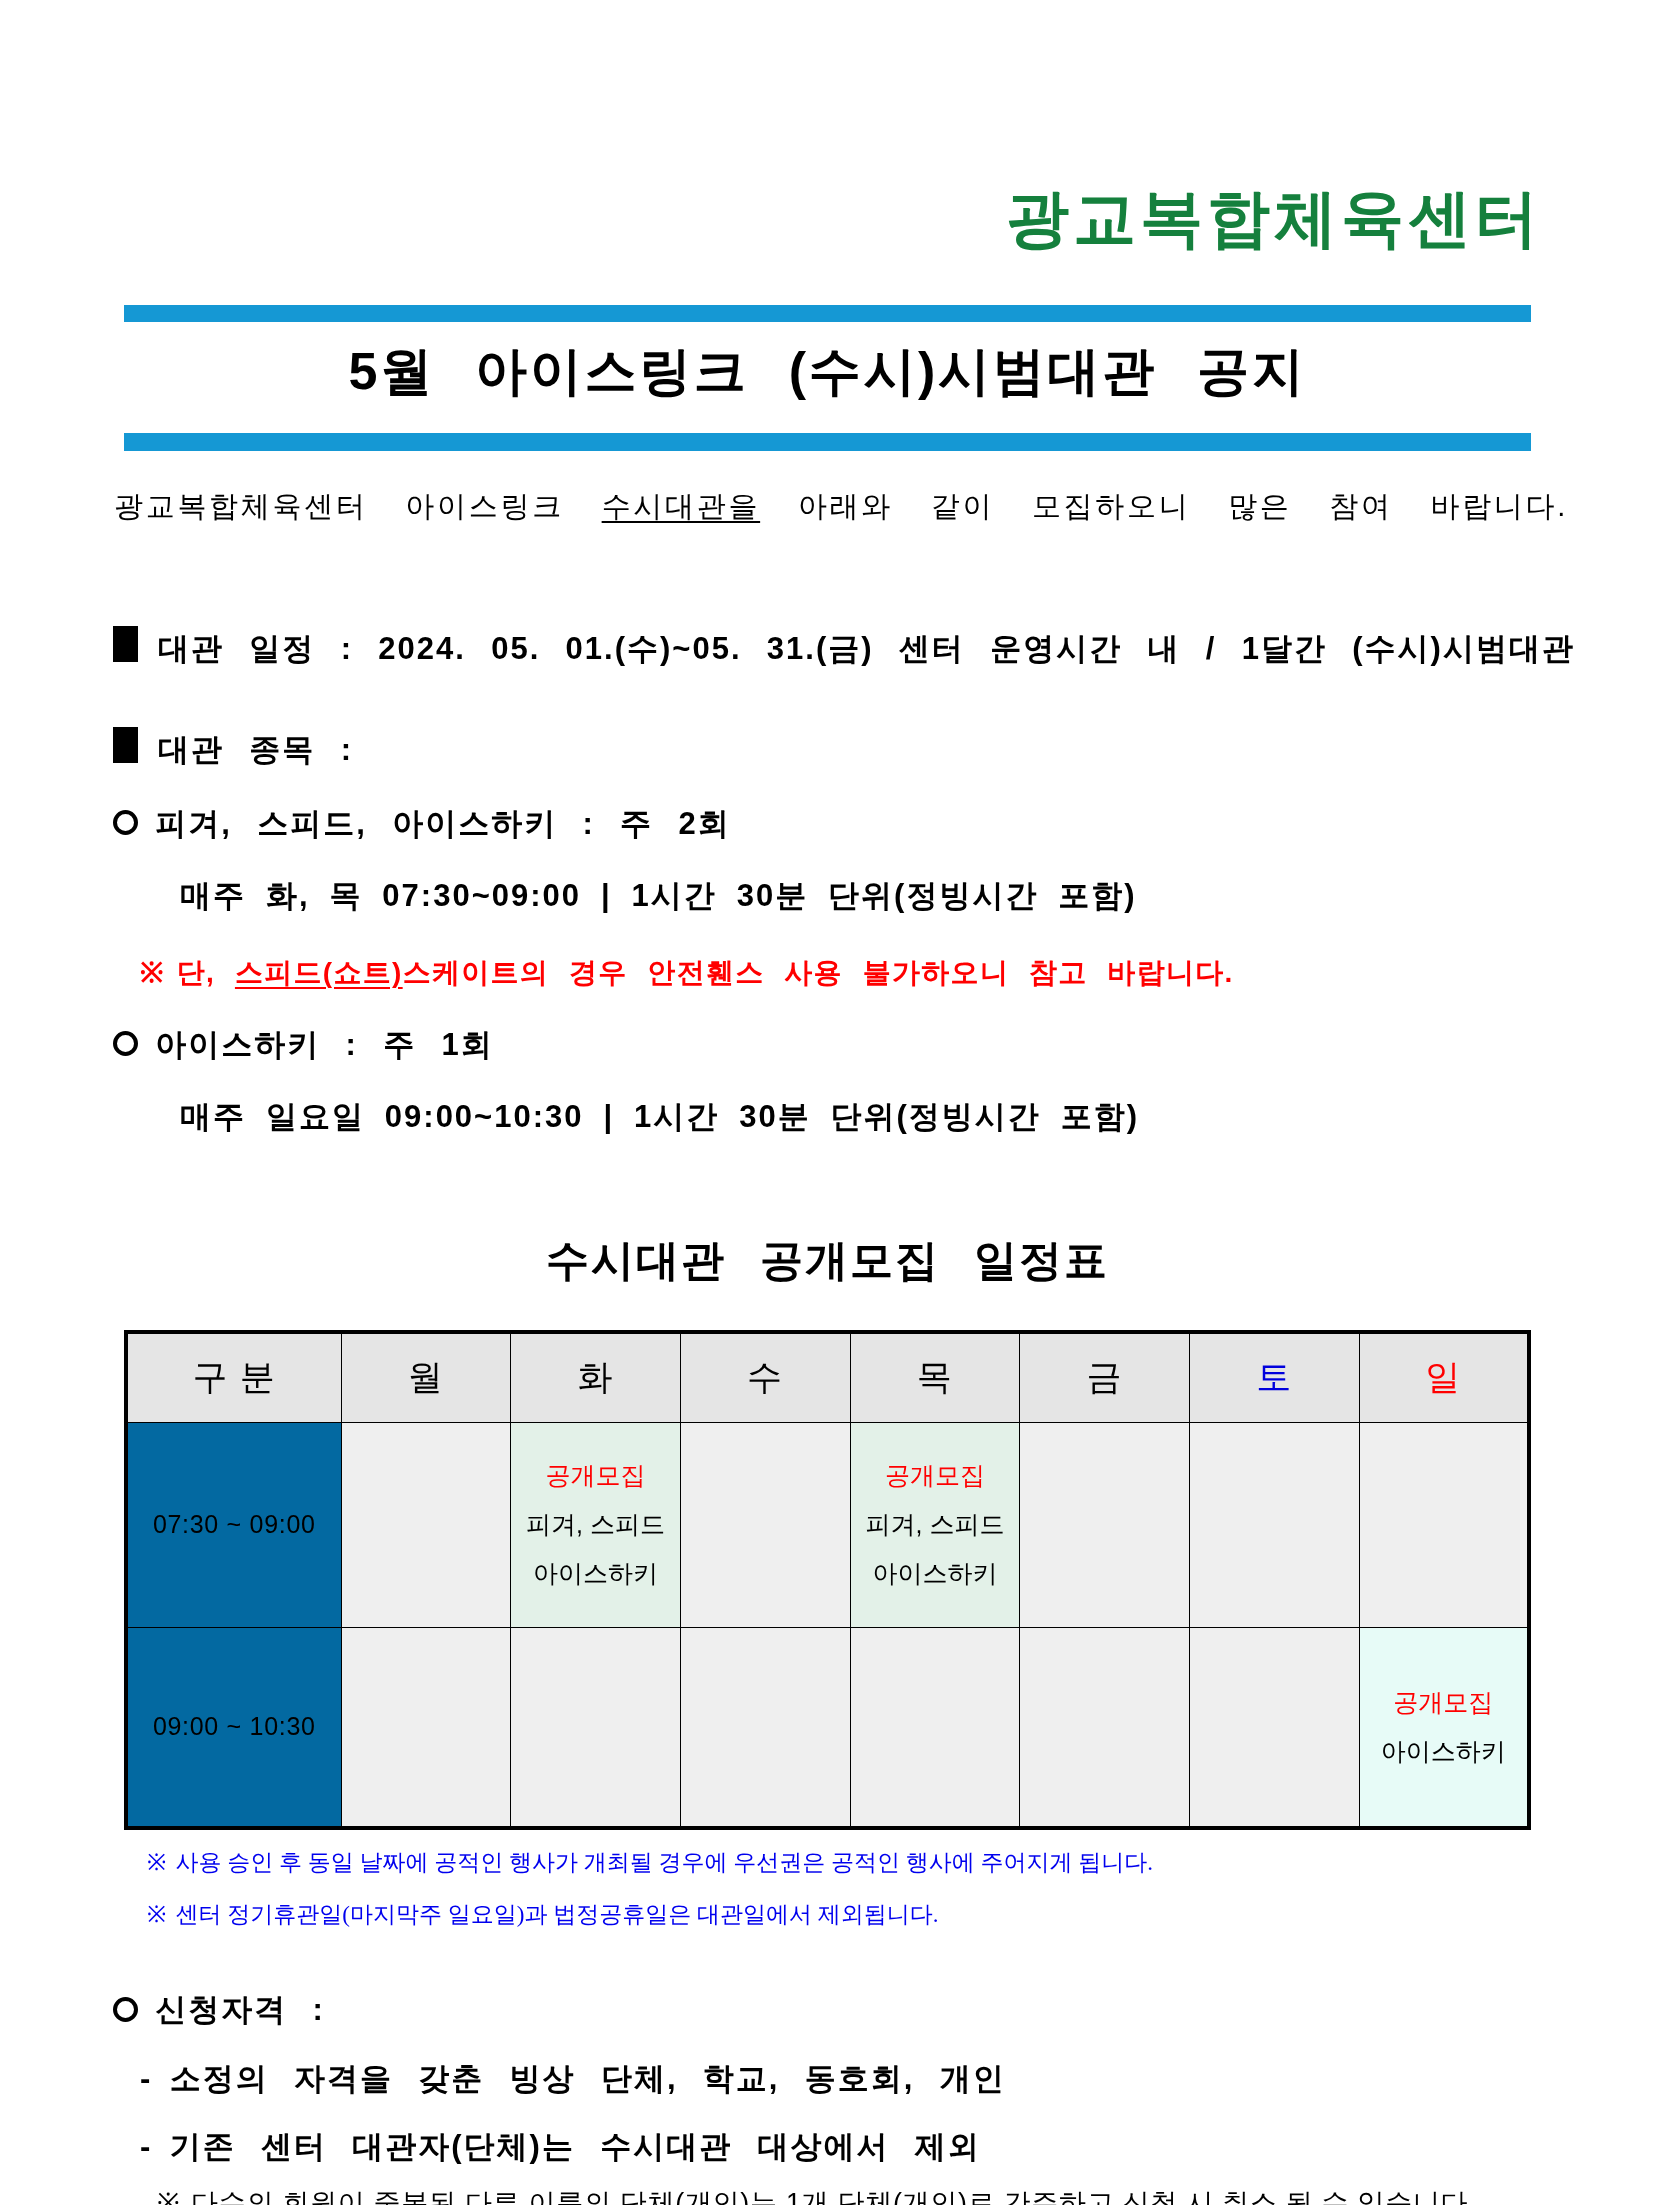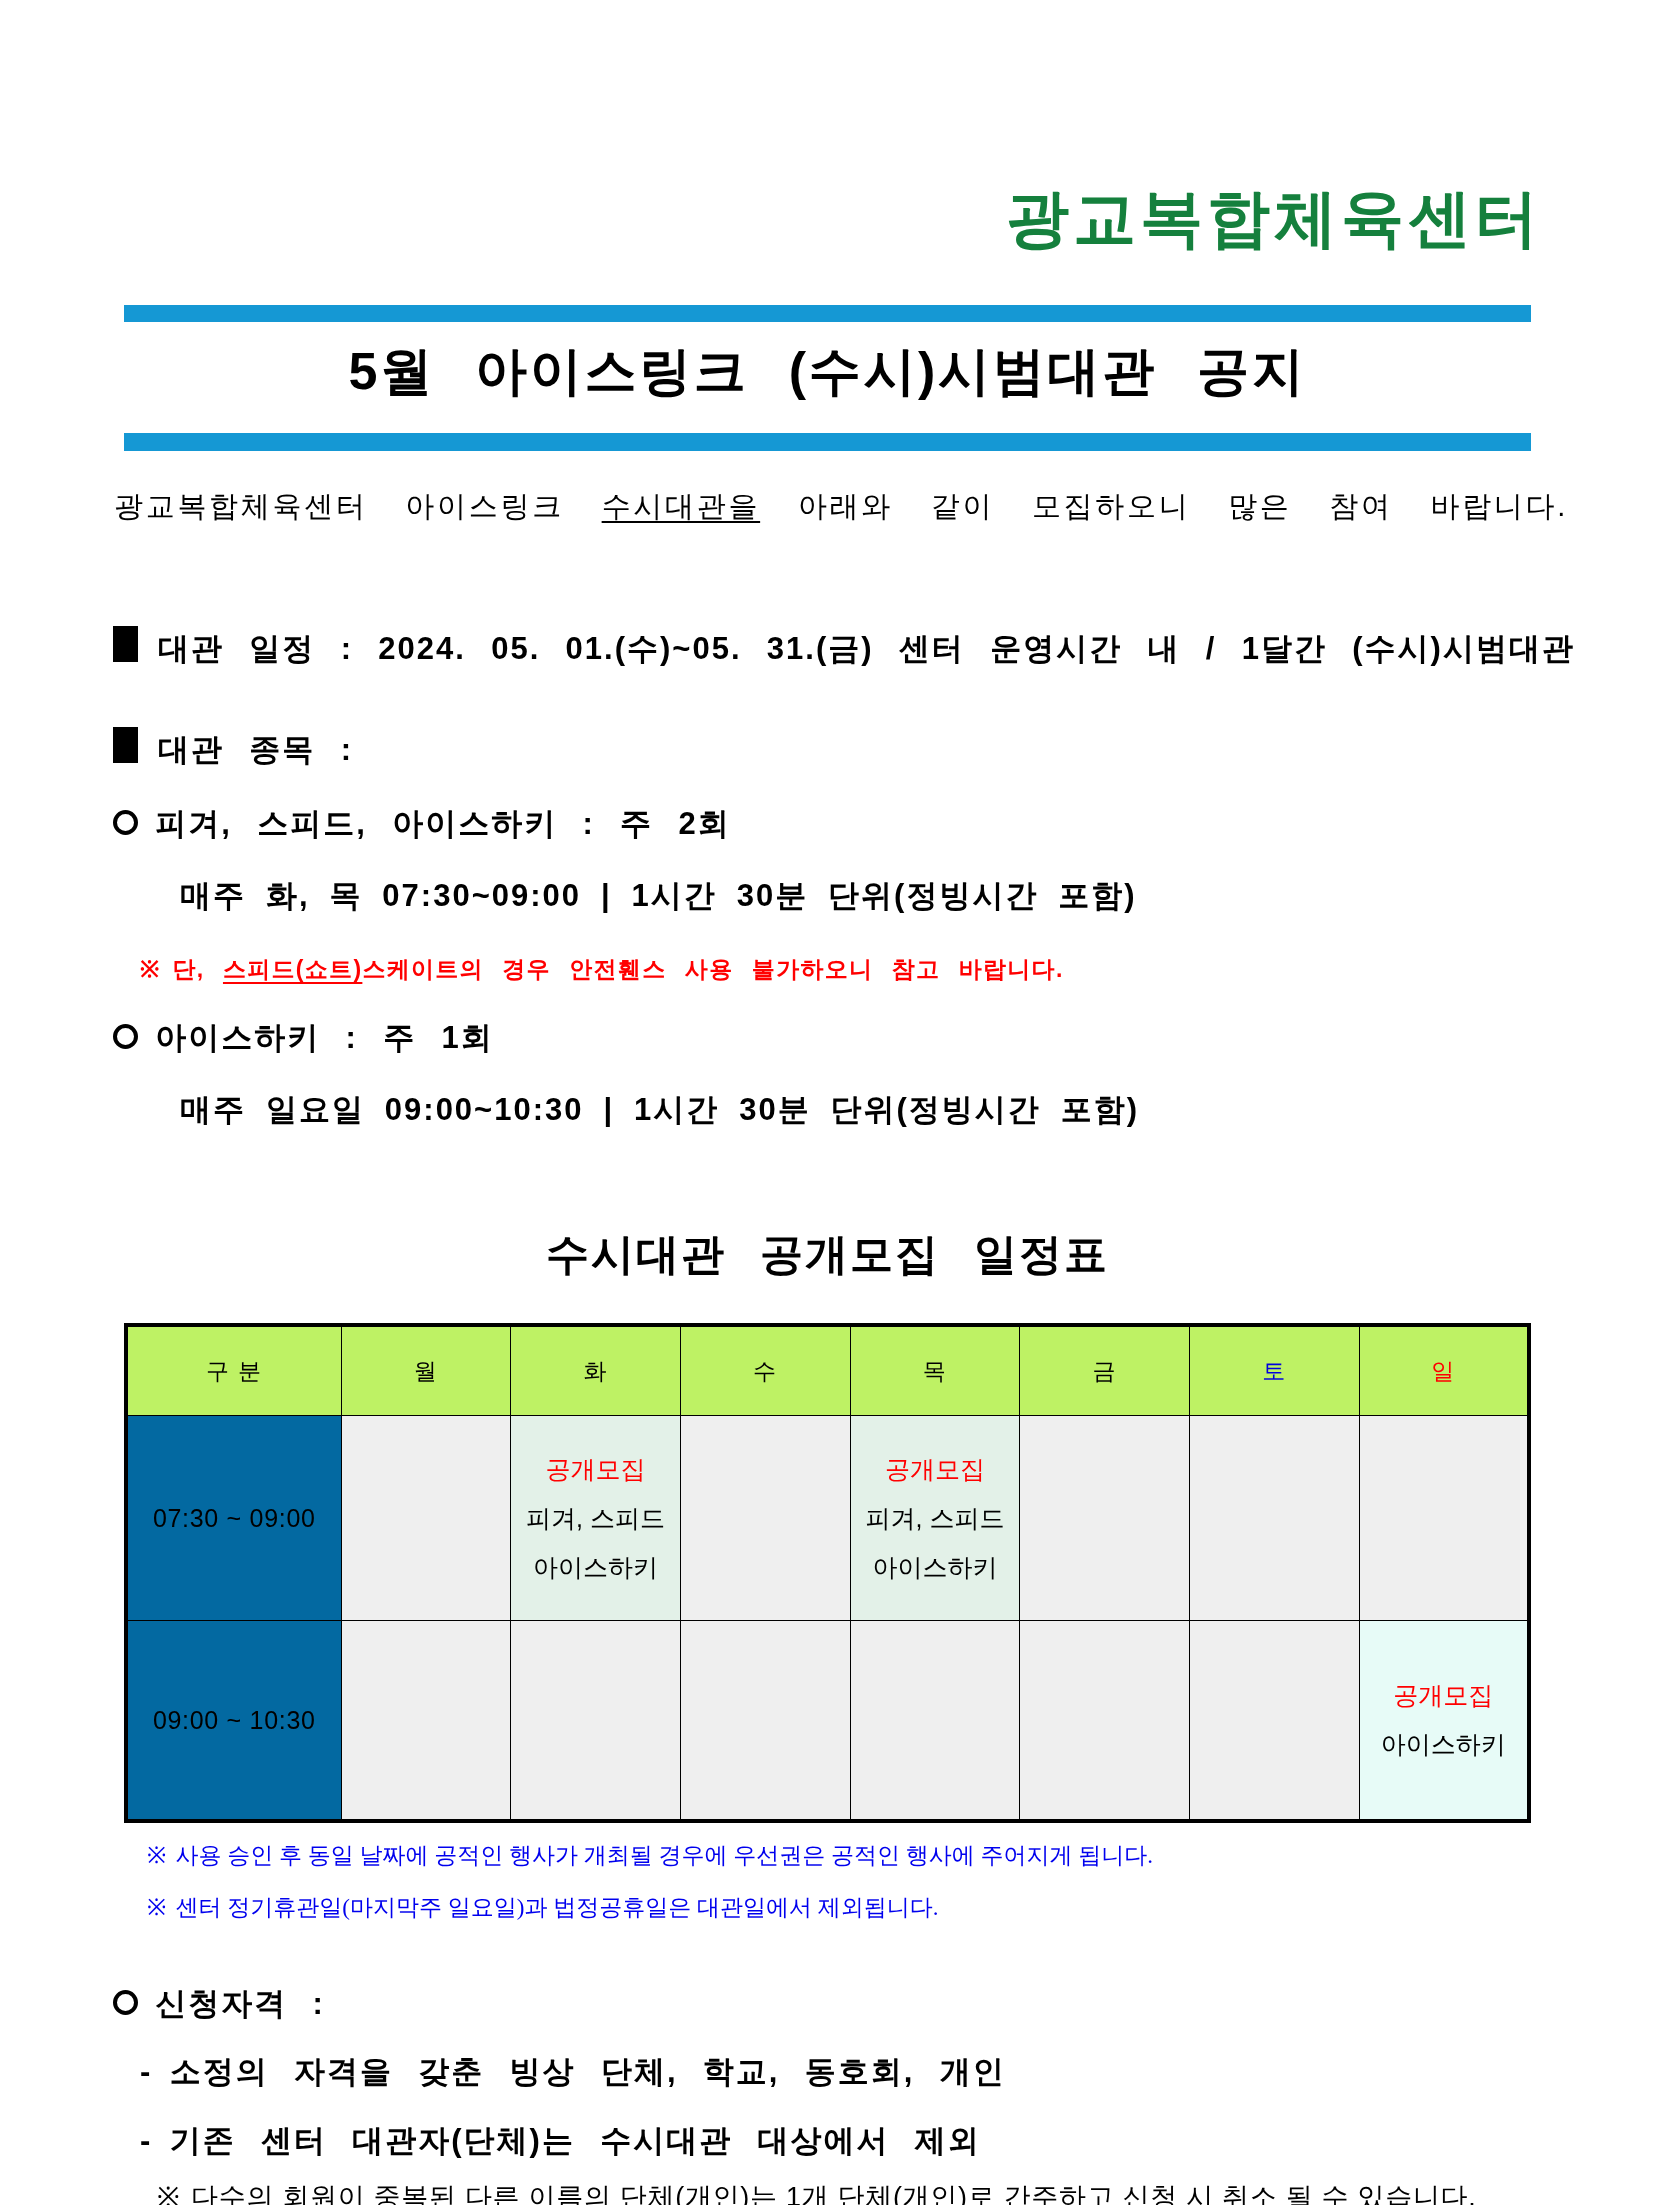--- a/index.html
+++ b/index.html
@@ -77,21 +77,21 @@
     border:4px solid #000;
     border-radius:50%;
     box-sizing:border-box;
     margin-right:17.3px;
     vertical-align:-1.3px;
   }
   .red-note{
     margin:39px 0 0 0;
     padding-left:27px;
     color:#ff0000;
-    font-size:23px;
+    font-size:28px;
     font-weight:700;
     letter-spacing:1.3px;
     word-spacing:10.7px;
     line-height:1.3;
     white-space:nowrap;
   }
   .red-note .ref{margin-right:12px;}
   
   .table-title{
     margin:99px 0 0 0;
@@ -109,23 +109,23 @@
     margin:44px auto 0 auto;
     border:4.7px solid #000;
   }
   table.sched th, table.sched td{
     border:1.3px solid #000;
     padding:0;
     text-align:center;
     vertical-align:middle;
   }
   table.sched thead th{
-    background:#bef264;
+    background:#e5e5e5;
     height:88px;
-    font-size:23px;
+    font-size:35px;
     font-weight:400;
     letter-spacing:1.3px;
   }
   th.sat{color:#0000dd;}
   th.sun{color:#ff0000;}
   td{background:#efefef;font-size:25px;font-weight:400;}
   td.time{background:#0369a1;letter-spacing:0.7px;}
   tr.r1 td{height:204px;}
   tr.r2 td{height:198px;}
   td.green{background:#e3f1e8;}

